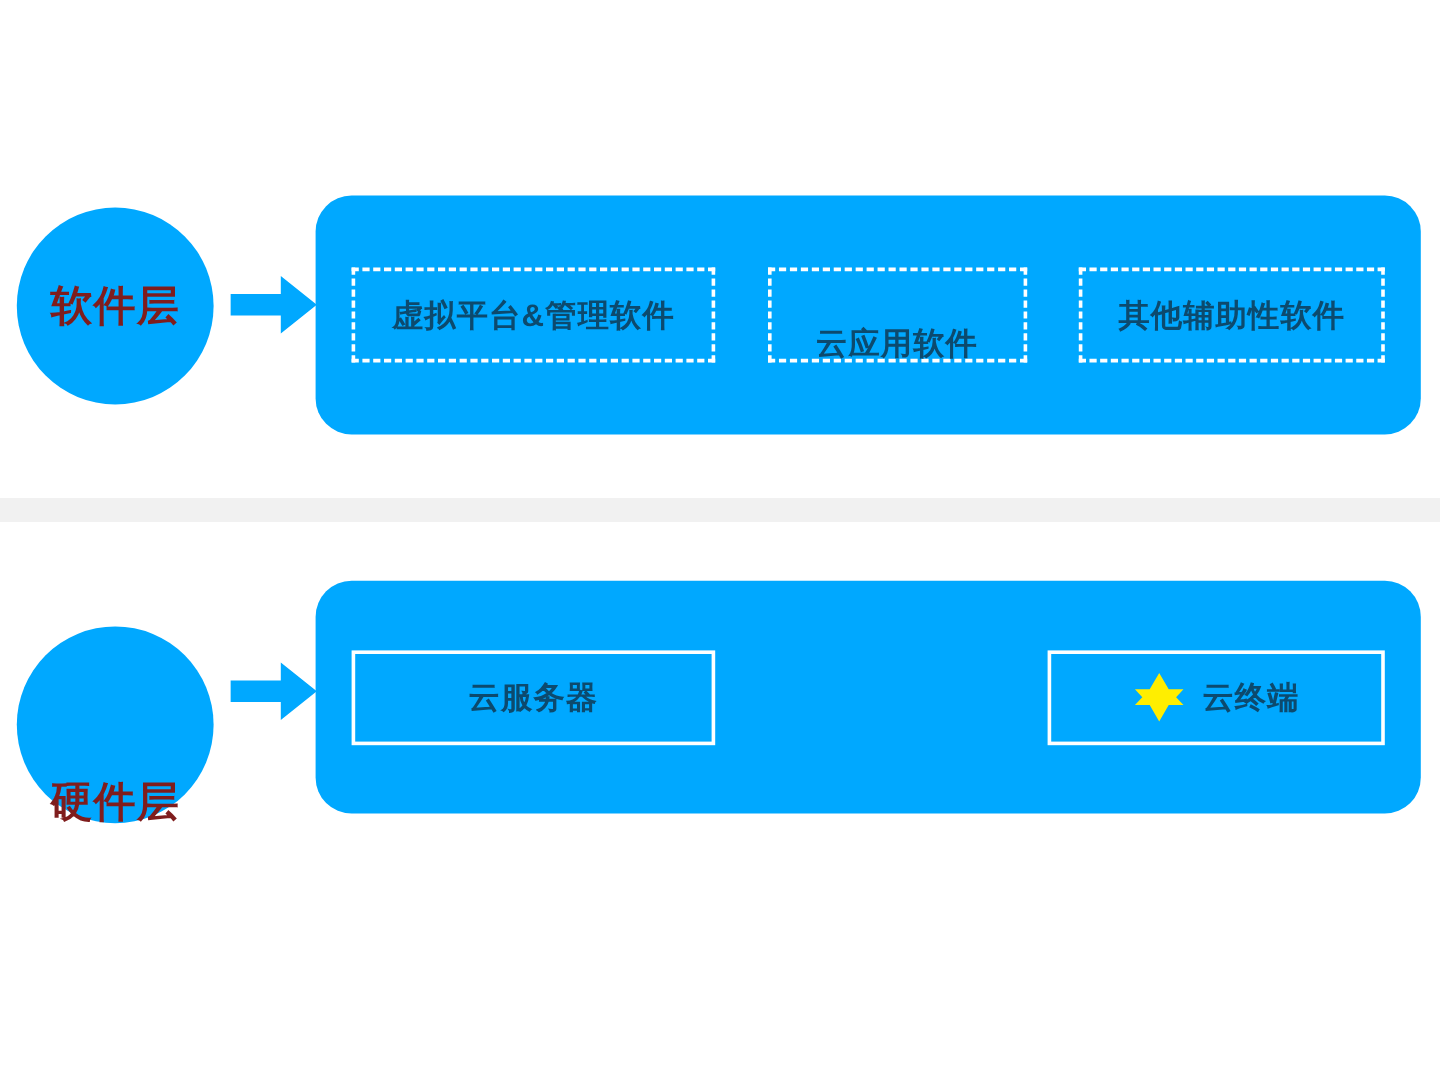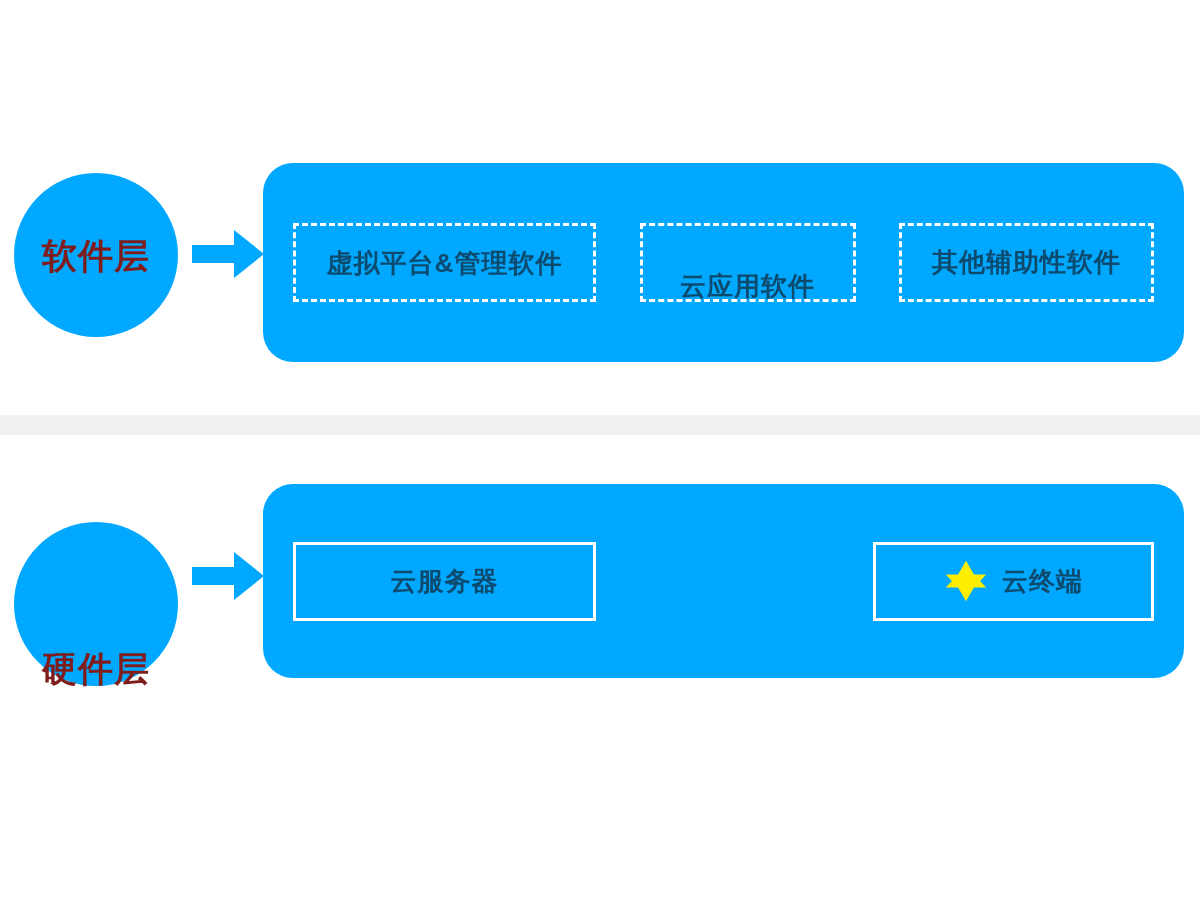--- a/index.html
+++ b/index.html
@@ -96,21 +96,21 @@
     white-space: nowrap;
     line-height: 1;
   }
 
   
   .item-box.dashed {
     border: 3px dashed #ffffff;
   }
   #sw-item-0 { width: 303px; }
   #sw-item-1 { width: 216px; align-items: flex-end; }
-  #sw-item-2 { width: 255px; font-family: Liberation Serif, serif; }
+  #sw-item-2 { width: 255px; }
 
   
   .item-box.solid {
     border: 3px solid #ffffff;
   }
   #hw-item-0 { width: 303px; }
   #hw-item-1 { width: 281px; }
   #hw-item-2 { width: 255px; }
 
   

